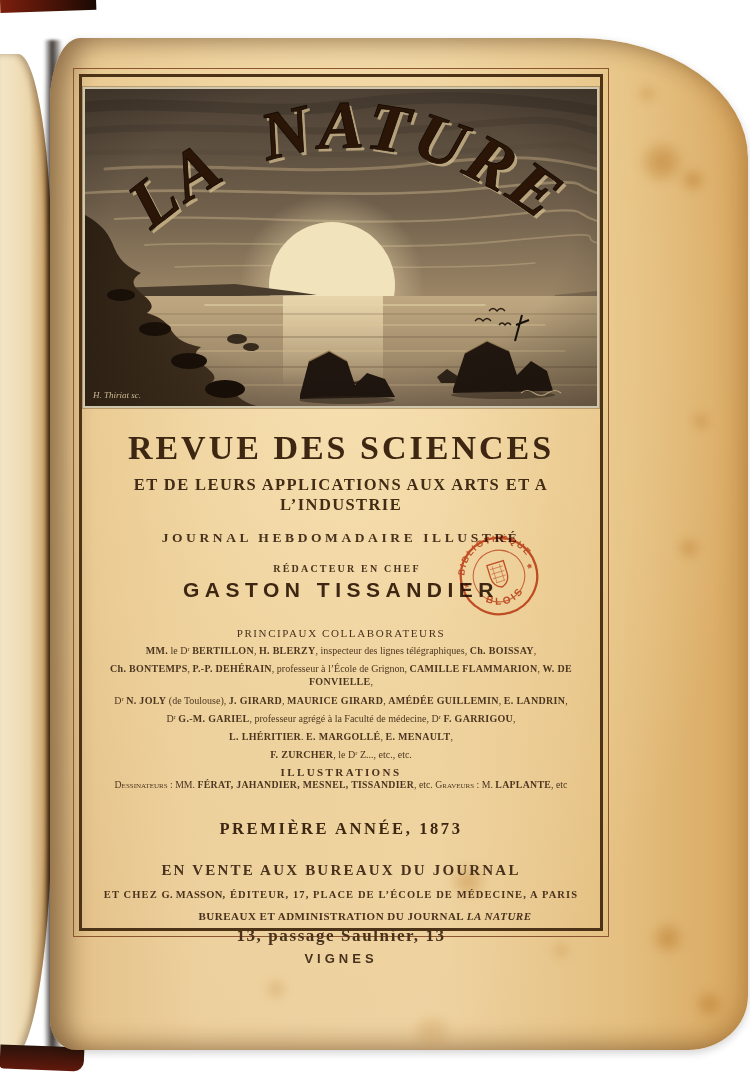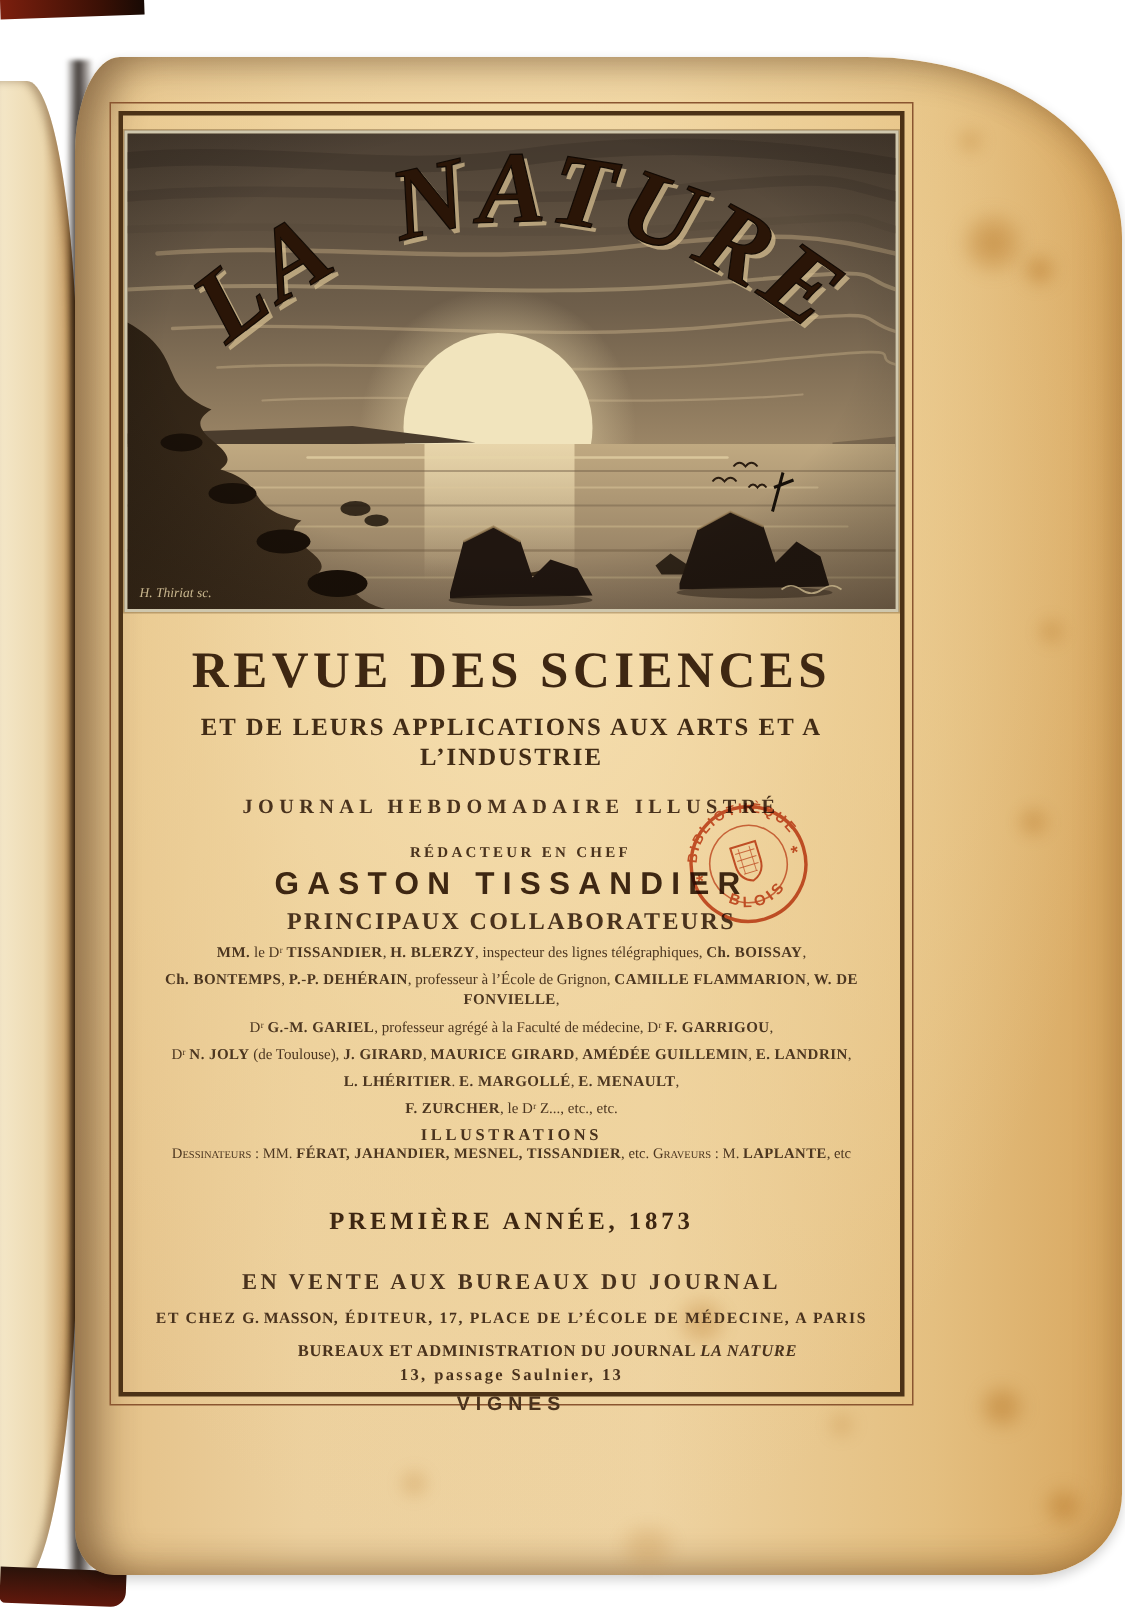--- a/index.html
+++ b/index.html
@@ -54,35 +54,35 @@
     box-shadow:0 0 0 1px rgba(95,65,30,.35);
     line-height:0;background:#7b6a52;
   }
   
   .t{width:100%;text-align:center;color:#49321d;}
   .revue   {font-size:34px;font-weight:700;letter-spacing:3px;line-height:36px;margin-top:22px;color:#3e2712;}
   .sub     {font-size:16.5px;font-weight:700;letter-spacing:1.4px;margin-top:9px;color:#422c16;}
   .hebdo   {font-size:13.5px;font-weight:700;letter-spacing:3.6px;margin-top:15px;}
   .redlab  {font-size:10px;font-weight:700;letter-spacing:2.2px;margin-top:17px;padding-left:12px;}
   .gaston  {font-family:"Liberation Sans",sans-serif;font-size:21px;font-weight:700;letter-spacing:5.5px;margin-top:4px;color:#3e2712;}
-  .princ   {font-size:16px;font-weight:700;letter-spacing:1.6px;margin-top:4px;}
+  .princ   {font-size:11px;font-weight:400;letter-spacing:1.6px;margin-top:25px;}
   .collab  {font-size:10px;line-height:13.2px;margin-top:5px;color:#4c3620;}
   .sg-b{font-weight:700;letter-spacing:.3px;}
   .sg-i{font-style:italic;}
   .sg-sc{font-variant:small-caps;text-align:center;}
   .illab   {font-size:11px;font-weight:700;letter-spacing:2.4px;margin-top:5px;}
   .illine  {font-size:9.8px;margin-top:1px;color:#4c3620;}
   .rule{width:54px;height:1.5px;background:#503418;margin:21px auto 0;}
   .rule.below{margin-top:8px;}
   .annee   {font-size:16.5px;font-weight:700;letter-spacing:2.6px;margin-top:8px;color:#3e2712;}
   .vente   {font-size:15px;font-weight:700;letter-spacing:2.2px;margin-top:15px;}
   .chez    {font-size:10.5px;font-weight:700;letter-spacing:1.1px;margin-top:10px;}
   .wavy{margin:6px auto 0;display:block;}
   .bureaux {font-size:11px;font-weight:700;letter-spacing:.5px;margin-top:4px;padding-left:48px;}
-  .saulnier{font-size:11px;font-weight:700;letter-spacing:1.6px;margin-top:4px;}
+  .saulnier{font-size:17px;font-weight:700;letter-spacing:1.6px;margin-top:4px;}
   .paris   {font-family:"Liberation Sans",sans-serif;font-size:13px;font-weight:700;letter-spacing:4px;margin-top:5px;}
   
   .stamp{position:absolute;left:406px;top:495px;width:86px;height:86px;
     transform:rotate(-17deg);opacity:.92;mix-blend-mode:multiply;}
 </style>
 </head>
 <body>
 
 <div class="prev-page"></div>
 <div class="gutter-crease"></div>
@@ -221,24 +221,24 @@
         </svg>
       </div>
 
       <div class="t revue">REVUE DES SCIENCES</div>
       <div class="t sub">ET DE LEURS APPLICATIONS AUX ARTS ET A L’INDUSTRIE</div>
       <div class="t hebdo">JOURNAL HEBDOMADAIRE ILLUSTRÉ</div>
       <div class="t redlab">RÉDACTEUR EN CHEF</div>
       <div class="t gaston">GASTON TISSANDIER</div>
       <div class="t princ">PRINCIPAUX COLLABORATEURS</div>
 
-      <div class="t collab"><span class="sg-b">MM.</span><span> le Dʳ </span><span class="sg-b">TISSANDIER</span><span>, </span><span class="sg-b">H. BLERZY</span><span>, inspecteur des lignes télégraphiques, </span><span class="sg-b">Ch. BOISSAY</span><span>,</span></div>
+      <div class="t collab"><span class="sg-b">MM.</span><span> le Dʳ </span><span class="sg-b">BERTILLON</span><span>, </span><span class="sg-b">H. BLERZY</span><span>, inspecteur des lignes télégraphiques, </span><span class="sg-b">Ch. BOISSAY</span><span>,</span></div>
       <div class="t collab"><span class="sg-b">Ch. BONTEMPS</span><span>, </span><span class="sg-b">P.-P. DEHÉRAIN</span><span>, professeur à l’École de Grignon, </span><span class="sg-b">CAMILLE FLAMMARION</span><span>, </span><span class="sg-b">W. DE FONVIELLE</span><span>,</span></div>
+      <div class="t collab"><span>Dʳ </span><span class="sg-b">N. JOLY</span><span> (de Toulouse), </span><span class="sg-b">J. GIRARD</span><span>, </span><span class="sg-b">MAURICE GIRARD</span><span>, </span><span class="sg-b">AMÉDÉE GUILLEMIN</span><span>, </span><span class="sg-b">E. LANDRIN</span><span>,</span></div>
       <div class="t collab"><span>Dʳ </span><span class="sg-b">G.-M. GARIEL</span><span>, professeur agrégé à la Faculté de médecine, </span><span>Dʳ </span><span class="sg-b">F. GARRIGOU</span><span>,</span></div>
-      <div class="t collab"><span>Dʳ </span><span class="sg-b">N. JOLY</span><span> (de Toulouse), </span><span class="sg-b">J. GIRARD</span><span>, </span><span class="sg-b">MAURICE GIRARD</span><span>, </span><span class="sg-b">AMÉDÉE GUILLEMIN</span><span>, </span><span class="sg-b">E. LANDRIN</span><span>,</span></div>
       <div class="t collab"><span class="sg-b">L. LHÉRITIER</span><span>. </span><span class="sg-b">E. MARGOLLÉ</span><span>, </span><span class="sg-b">E. MENAULT</span><span>,</span></div>
       <div class="t collab"><span class="sg-b">F. ZURCHER</span><span>, le Dʳ Z..., etc., etc.</span></div>
 
       <div class="t illab">ILLUSTRATIONS</div>
       <div class="t illine"><span class="sg-sc">Dessinateurs : </span><span>MM. </span><span class="sg-b">FÉRAT, JAHANDIER, MESNEL, TISSANDIER</span><span>, etc. </span><span class="sg-sc">Graveurs : </span><span>M. </span><span class="sg-b">LAPLANTE</span><span>, etc</span></div>
 
       <div class="rule"></div>
       <div class="t annee">PREMIÈRE ANNÉE, 1873</div>
       <div class="rule below"></div>
 

